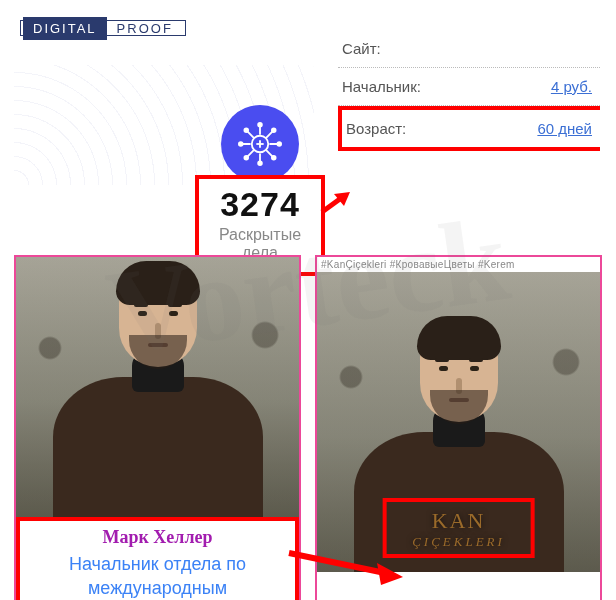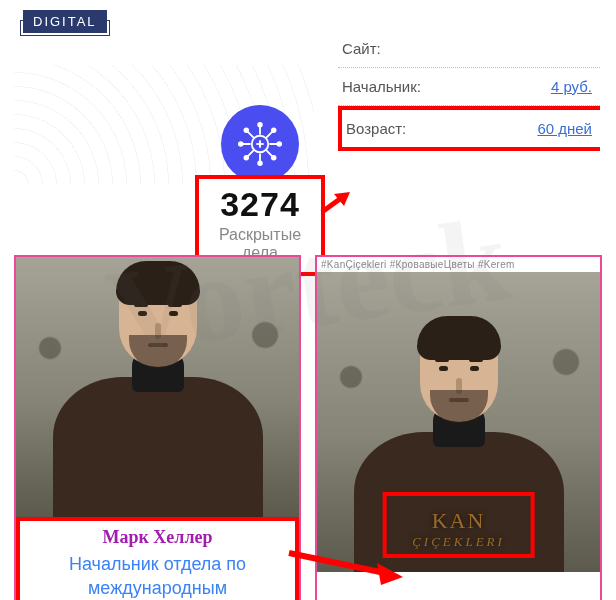--- a/index.html
+++ b/index.html
@@ -24,21 +24,21 @@
     z-index: 50;
     white-space: nowrap;
     font-family: Georgia, serif;
   }
 
   
   .logo {
     position: absolute;
     top: 20px; left: 20px;
     display: flex;
-    align-items: flex-end;
+    align-items: center;
     border: 1px solid #2a3a6d;
     background: #fff;
     padding: 2px;
     height: 16px;
   }
   .logo .dark {
     background: #2a3a6d;
     color: #fff;
     padding: 4px 10px;
     font-size: 13px;
@@ -261,33 +261,34 @@
   }
 
   .overlay-title {
     position:absolute;
     bottom: 14px; left:50%; transform:translateX(-50%);
     text-align:center;
     font-family: Georgia, serif;
     color:#9a6a2a;
     text-shadow: 0 0 6px rgba(0,0,0,.7);
     border: 4px solid #ff0000;
-    padding: 12px 26px 4px;
+    padding: 6px 26px 4px;
   }
   .overlay-title .l1 { font-size: 22px; letter-spacing: 2px; }
   .overlay-title .l2 { font-size: 13px; letter-spacing: 3px; font-style: italic; }
 
 </style>
 </head>
 <body>
 
 <div class="watermark">Vorteck</div>
 
 <div class="logo">
   <span class="dark">DIGITAL</span>
+  <span class="light">PROOF</span>
 </div>
 
 <div class="pattern"></div>
 
 <div class="stat-wrap">
   <div class="stat-circle">
     <svg viewBox="0 0 48 48" fill="none" stroke="#fff" stroke-width="2">
       <circle cx="24" cy="24" r="9"></circle>
       <g stroke-linecap="round">
         <line x1="24" y1="4" x2="24" y2="13"></line>

